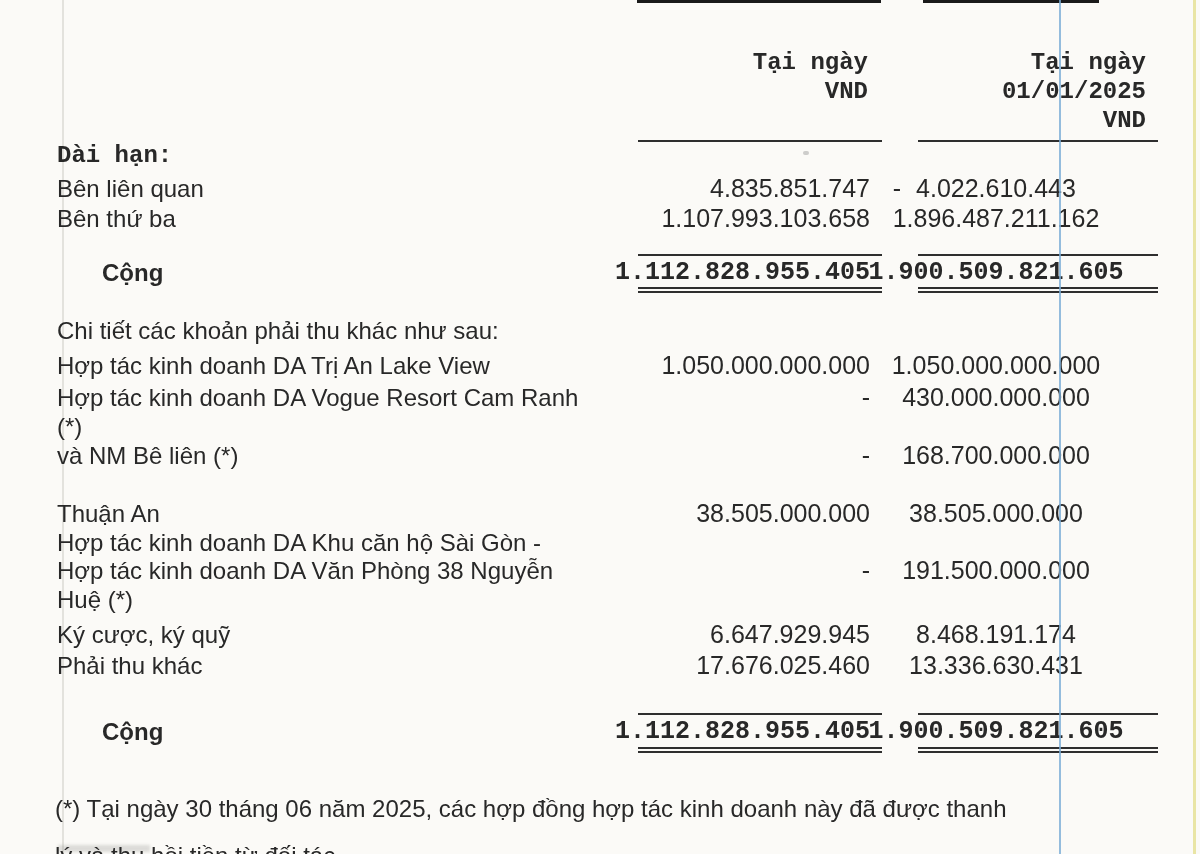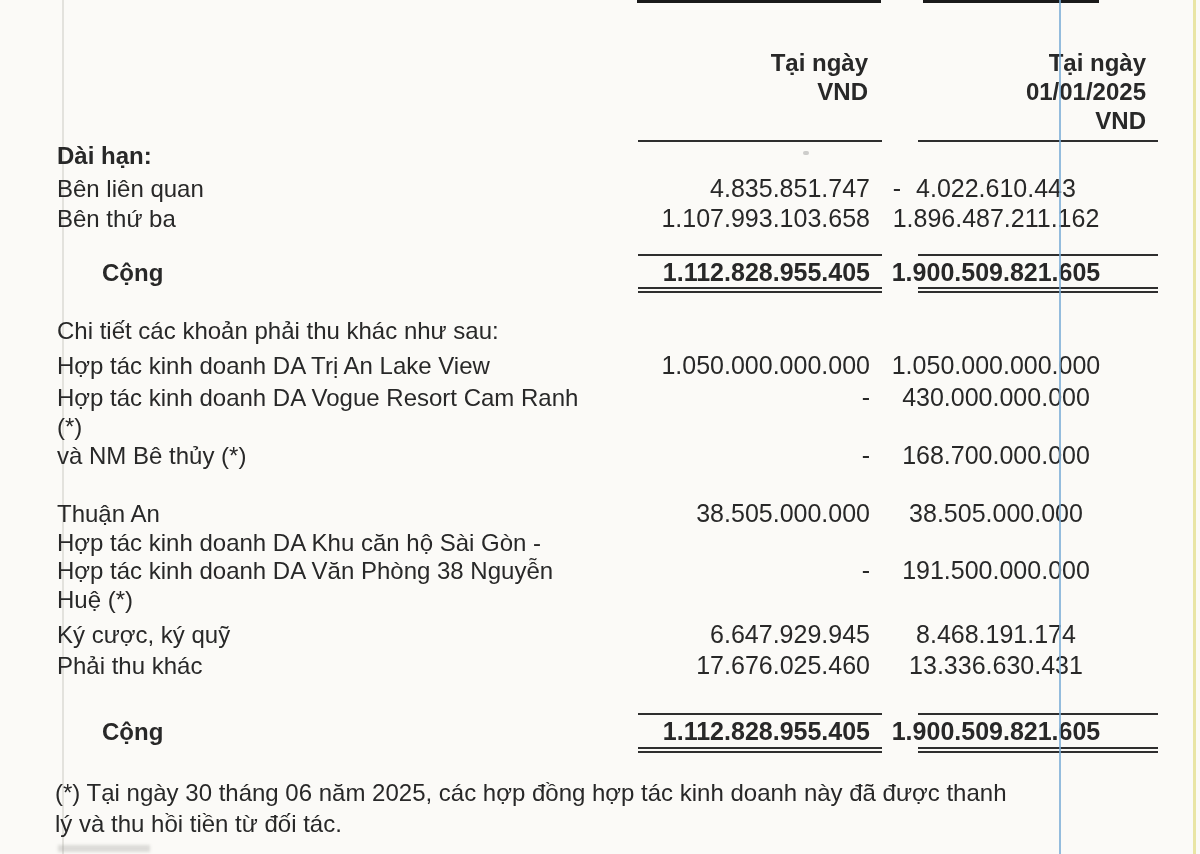--- a/index.html
+++ b/index.html
@@ -23,27 +23,27 @@
 
   
   .row { position:absolute; left:0; width:1200px; line-height:29px; font-size:24px; }
   .lbl { position:absolute; left:57px; top:0; white-space:nowrap; }
   .lbl .ln { display:block; line-height:29px; }
   .c1  { position:absolute; left:570px; top:0; width:300px; text-align:right; white-space:nowrap; font-size:25px; }
   .c2  { position:absolute; left:846px; top:0; width:300px; text-align:center; white-space:nowrap; font-size:25px; }
   .sep { position:absolute; left:884px; top:0; width:26px; text-align:center; font-size:25px; }
   .hc1 { position:absolute; left:570px; top:0; width:298px; text-align:right; white-space:nowrap; }
   .hc2 { position:absolute; left:848px; top:0; width:298px; text-align:right; white-space:nowrap; }
-  .bold { font-weight:bold; }
+  .bold { font-weight:bold;font-family:Liberation Mono, monospace; }
   .hline { position:absolute; height:2px; background:#2e2e2e; }
   .l-c1 { left:638px; width:244px; }
   .l-c2 { left:918px; width:240px; }
   .total-label { position:absolute; left:102px; top:0; font-weight:bold; white-space:nowrap; }
   .footnote { position:absolute; left:55px; top:777px; width:1110px; font-size:24px; line-height:31px; }
-  .footnote .ln { display:block; }
+  .footnote .ln { display:block;margin-top:16px; }
 </style>
 </head>
 <body>
 
 <div class="page">
 
   <div class="faint-left-line"></div>
   <div class="topbar b1"></div>
   <div class="topbar b2"></div>
   <div class="speck"></div>
@@ -108,21 +108,21 @@
     <div class="lbl">
       <span class="ln">Hợp tác kinh doanh DA Vogue Resort Cam Ranh</span>
       <span class="ln">(*)</span>
     </div>
     <div class="c1">-</div>
     <div class="c2">430.000.000.000</div>
   </div>
 
   <div class="row" style="top:441px;">
     <div class="lbl">
-      <span class="ln">và NM Bê thủy (*)</span>
+      <span class="ln">và NM Bê liên (*)</span>
     </div>
     <div class="c1">-</div>
     <div class="c2">168.700.000.000</div>
   </div>
 
   <div class="row" style="top:499px;">
     <div class="lbl">
       <span class="ln">Thuận An</span>
       <span class="ln">Hợp tác kinh doanh DA Khu căn hộ Sài Gòn -</span>
     </div>

